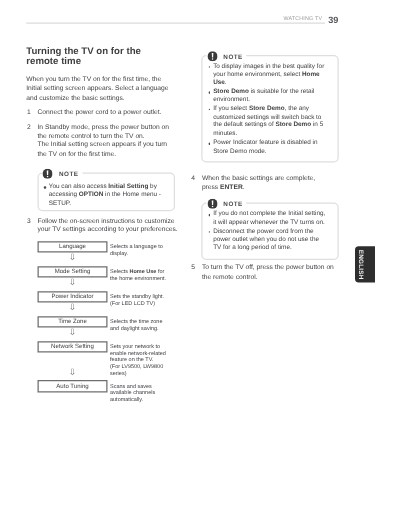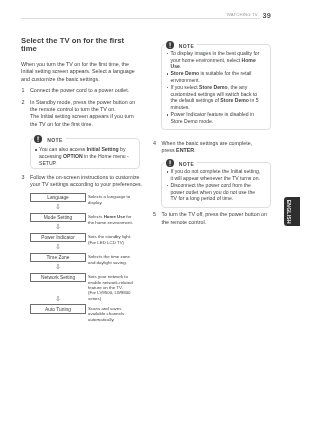--- a/index.html
+++ b/index.html
@@ -56,21 +56,21 @@
 </style>
 </head>
 <body>
 
 <div class="page">
   <div class="hdr-rule"></div>
   <div class="hdr-label">WATCHING TV</div>
   <div class="hdr-num">39</div>
 
   <div class="colL">
-    <h1>Select the TV on for the first time</h1>
+    <h1>Turning the TV on for the remote time</h1>
     <p class="body">When you turn the TV on for the first time, the
 Initial setting screen appears. Select a language
 and customize the basic settings.</p>
     <div id="steps12">
         <div class="step">
           <span class="n">1</span>
           <span class="ln">Connect the power cord to a power outlet.</span>
         </div>
         <div class="step">
           <span class="n">2</span>

